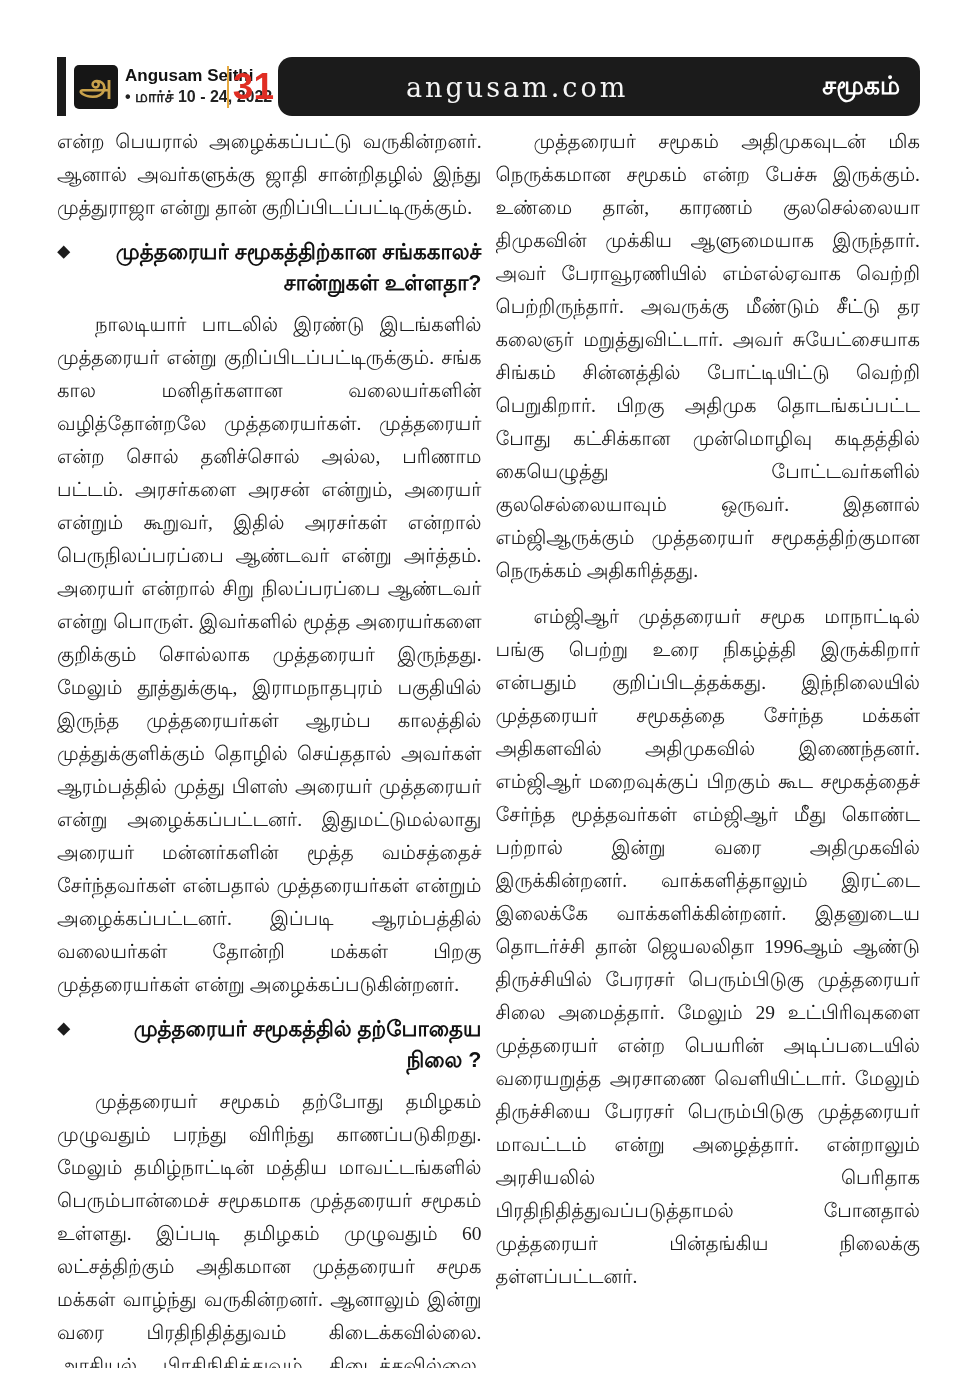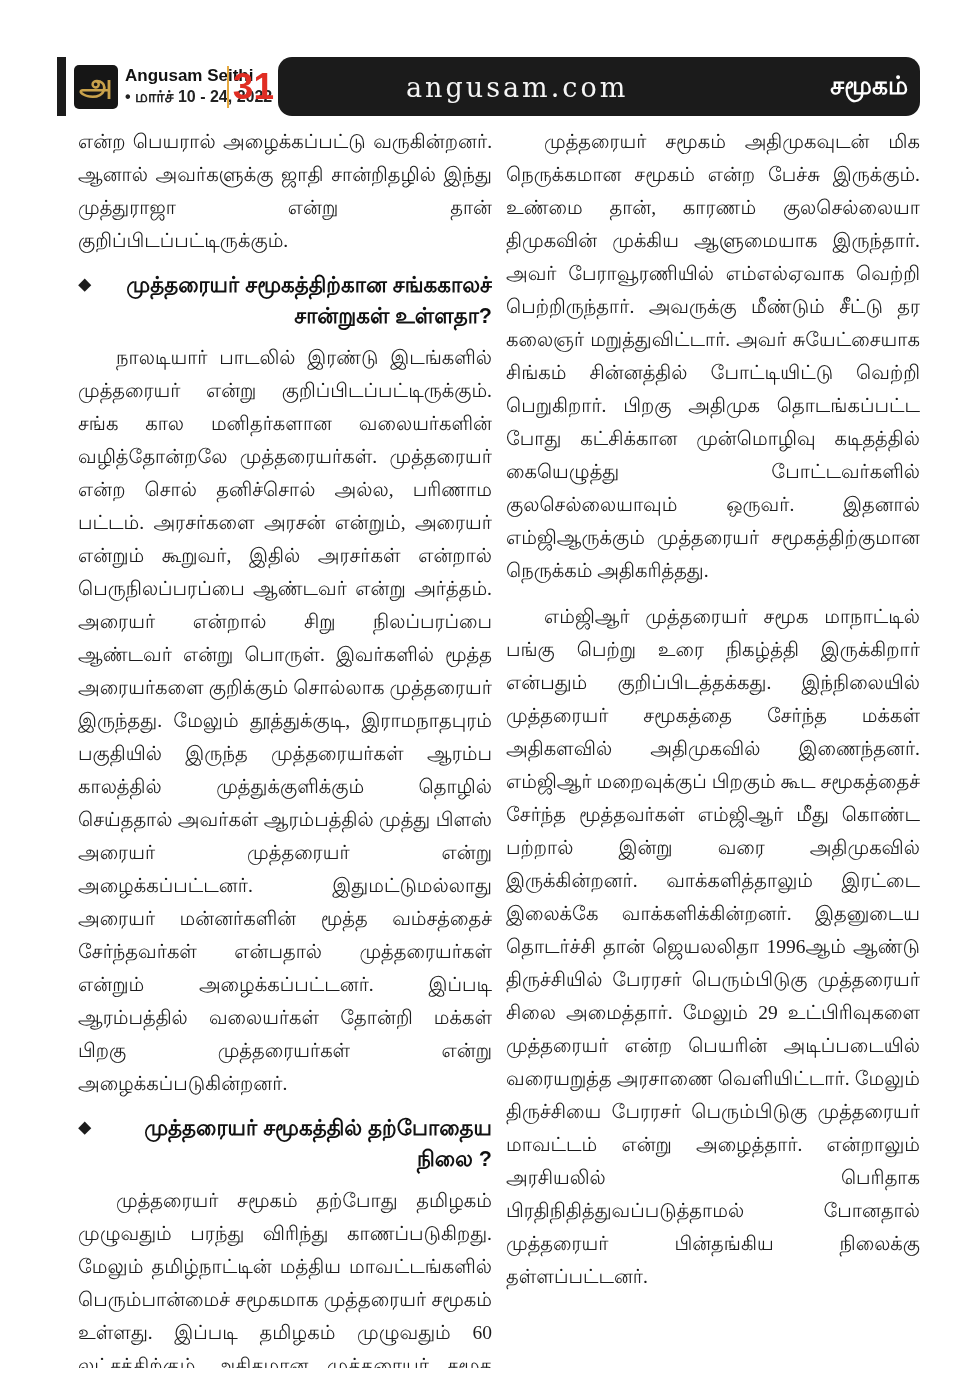--- a/index.html
+++ b/index.html
@@ -38,28 +38,28 @@
   .header-bar{
     flex:1;background:#1b1b1b;color:#ffffff;
     position:relative;display:flex;align-items:center;border-radius:14px;
   }
   .site-url{
     position:absolute;left:128px;top:50%;transform:translateY(-50%);
     font-family:"DejaVu Serif", serif;
     font-size:27px;letter-spacing:3px;color:#f5f5f5;white-space:nowrap;
   }
   .section-label{
-    margin-left:auto;padding-right:12px;
+    margin-left:auto;padding-right:20px;
     font-family:"Liberation Sans", sans-serif;
     font-weight:bold;font-size:25px;color:#ffffff;white-space:nowrap;
   }
   
   .content{
     position:absolute;top:125px;left:57px;right:55px;bottom:20px;
-    display:flex;gap:14px;margin-left:21px;
+    display:flex;gap:14px;
   }
   .column{flex:1 1 0;min-width:0;overflow:hidden;}
   .para{
     margin:0 0 13px 0;
     font-size:19.5px;line-height:33px;
     text-align:justify;
     color:#1c1c1c;
   }
   .para.indent{text-indent:38px;}
   .qhead{

